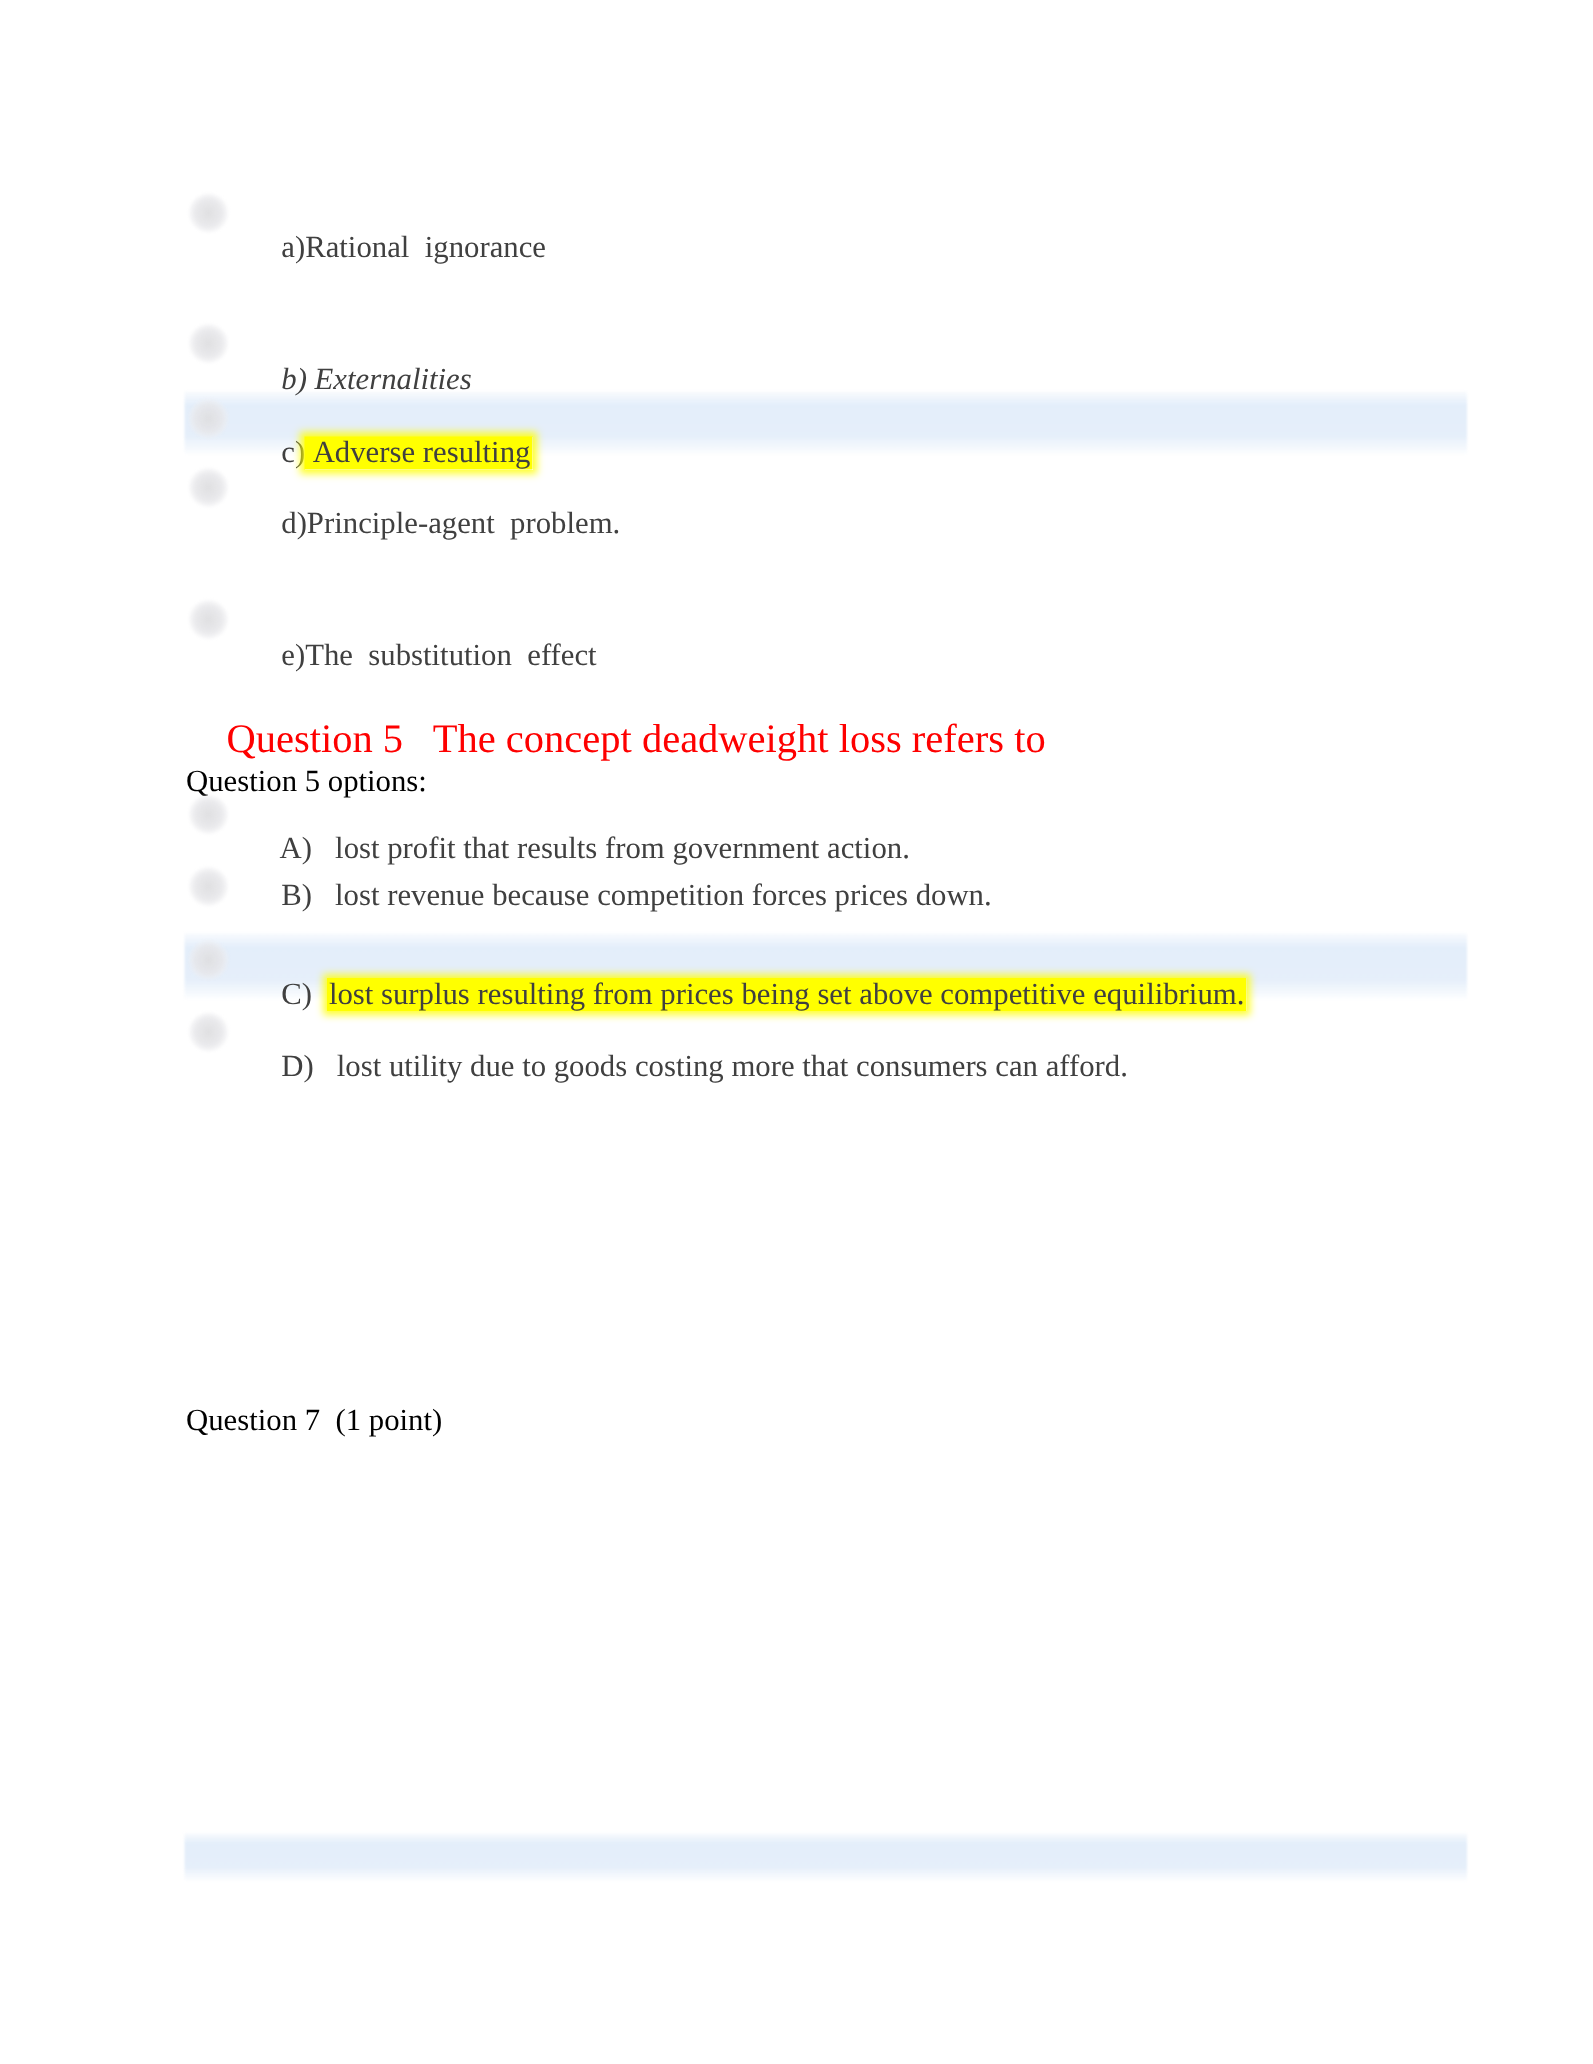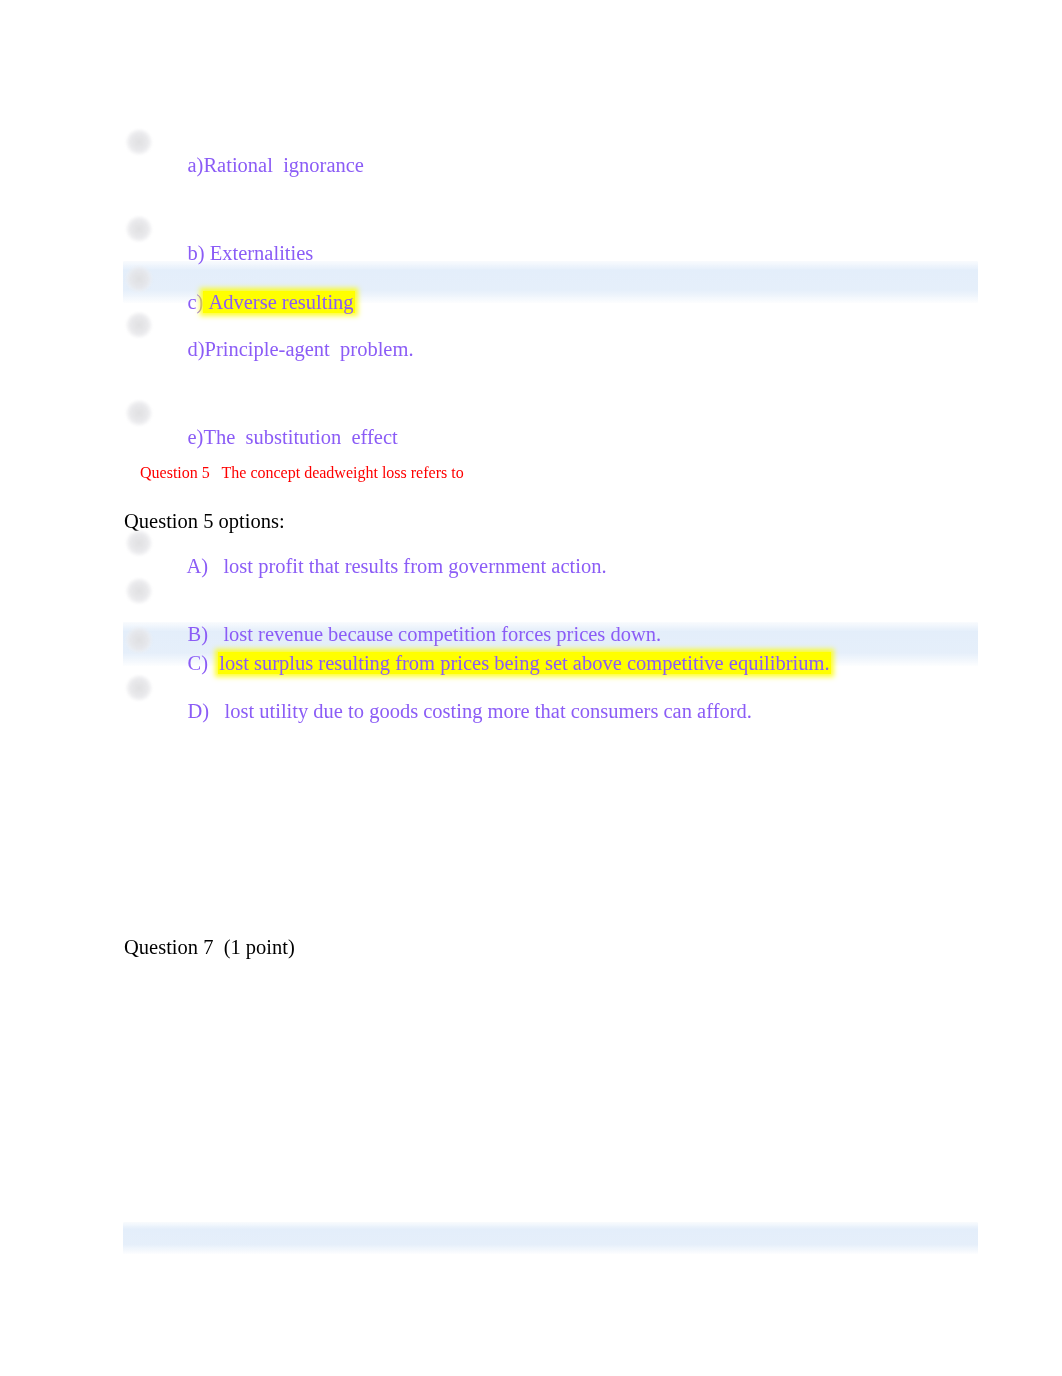--- a/index.html
+++ b/index.html
@@ -51,35 +51,35 @@
                  rgba(246,246,248,0.35) 75%,
                  rgba(255,255,255,0) 100%);
     filter: blur(1.1px);
   }
 
   
   .opt {
     position: absolute;
     left: 167px;
     font-size: 20.5px;
-    color: #8b5cf6;
+    color: #404040;
     white-space: pre;
   }
   .hl {
     background: #ffff00;
     box-shadow: 0 0 5px 3px rgba(255,255,0,0.82);
     padding: 0 1px;
   }
 
   
   .q-red {
     position: absolute;
     left: 124px;
     color: #fe0000;
-    font-size: 16px;
+    font-size: 27px;
     white-space: pre;
   }
   .q-red.wrap {
     white-space: normal;
     width: 800px;
     line-height: 1.28;
   }
   .q-black {
     position: absolute;
     left: 124px;
@@ -98,21 +98,21 @@
   <div class="blue-band soft" style="top:622px;height:44px;"></div>
 
   <div class="blue-band soft" style="top:1222px;height:32px;"></div>
 
   <div class="radio" style="left:126px;top:129px;"></div>
   <div class="opt" style="top:131px;">
     <span>a)</span><span>Rational  ignorance</span>
   </div>
 
   <div class="radio" style="left:126px;top:216px;"></div>
-  <div class="opt" style="top:219px;">
+  <div class="opt" style="top:219px;font-style:italic;">
     <span>b)</span><span> Externalities</span>
   </div>
 
   <div class="radio" style="left:126px;top:266px;"></div>
   <div class="opt" style="top:268px;">
     <span>c)</span><span class="hl"> Adverse resulting</span>
   </div>
 
   <div class="radio" style="left:126px;top:312px;"></div>
   <div class="opt" style="top:315px;">
@@ -129,21 +129,21 @@
   </div>
 
   <div class="q-black" style="top:510px;">Question 5 options:</div>
 
   <div class="radio" style="left:126px;top:530px;"></div>
   <div class="opt" style="top:532px;">
     <span>A)</span><span>   </span><span>lost profit that results from government action.</span>
   </div>
 
   <div class="radio" style="left:126px;top:578px;"></div>
-  <div class="opt" style="top:600px;">
+  <div class="opt" style="top:563px;">
     <span>B)</span><span>   </span><span>lost revenue because competition forces prices down.</span>
   </div>
 
   <div class="radio" style="left:126px;top:627px;"></div>
   <div class="opt" style="top:629px;">
     <span>C)</span><span>  </span><span class="hl">lost surplus resulting from prices being set above competitive equilibrium.</span>
   </div>
 
   <div class="radio" style="left:126px;top:675px;"></div>
   <div class="opt" style="top:677px;">

